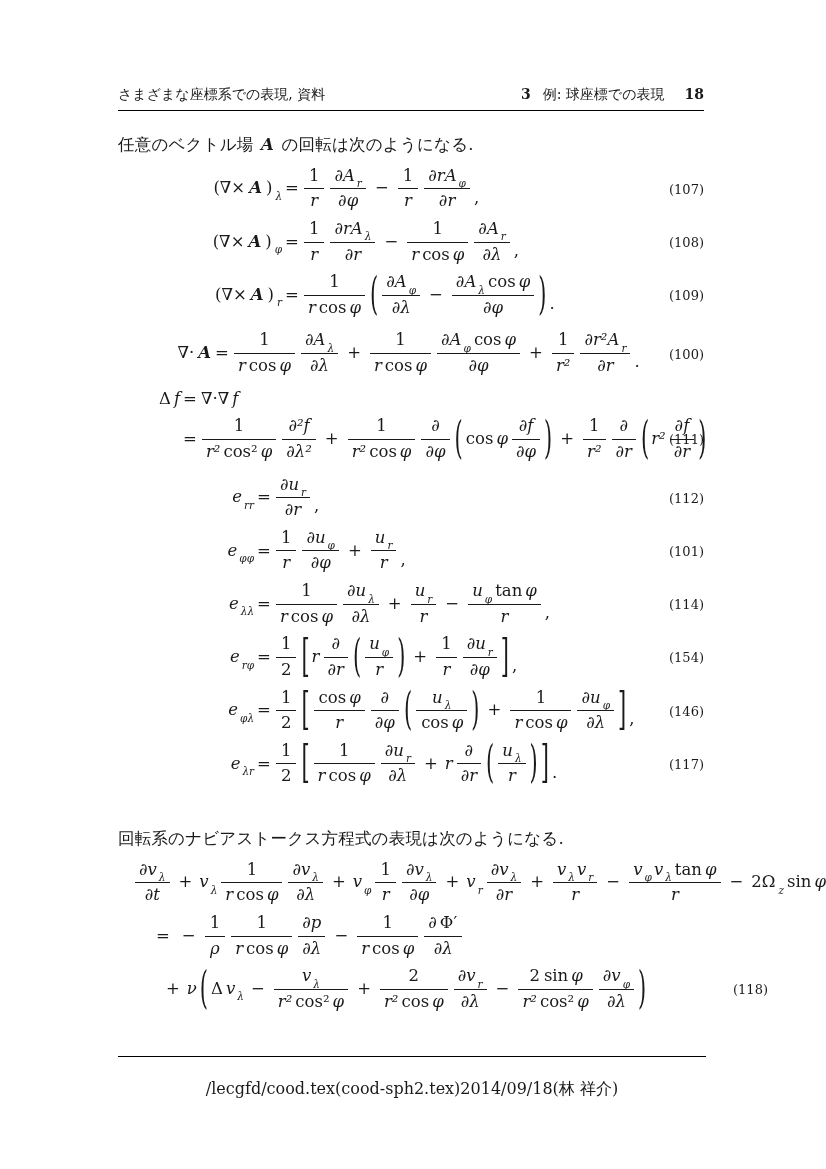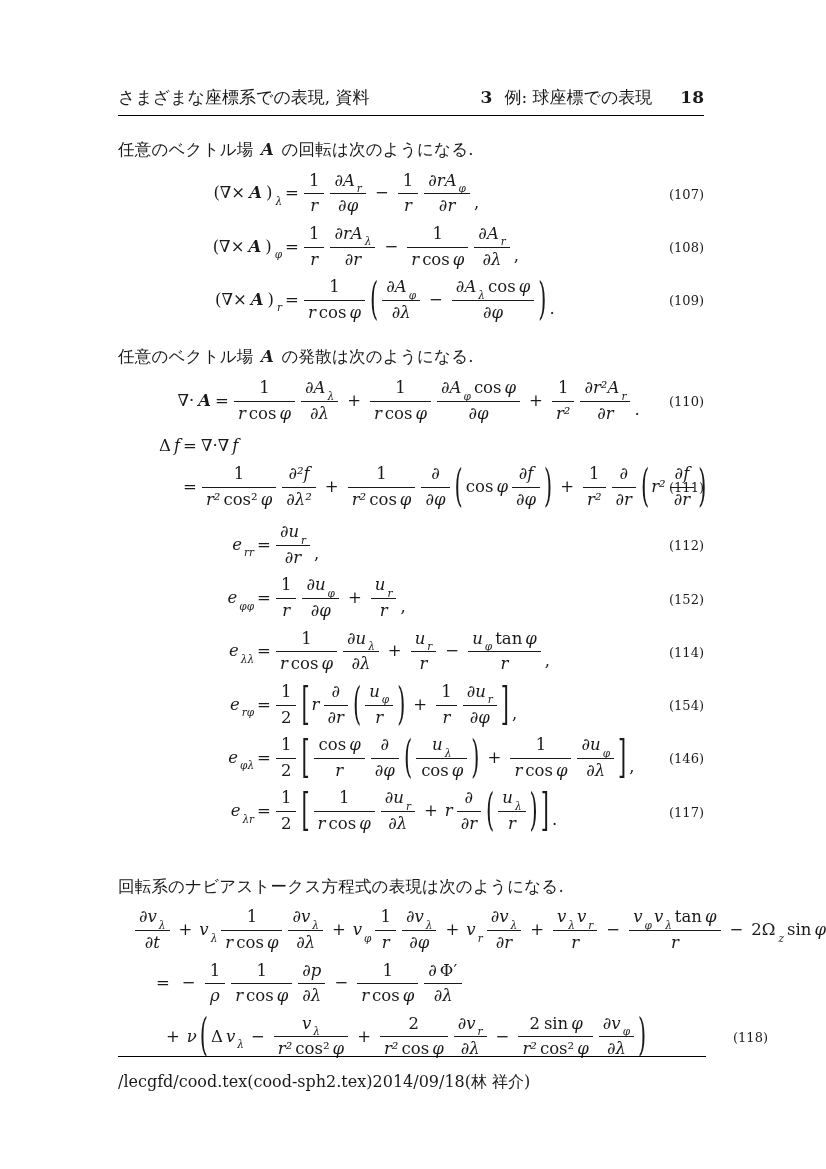--- a/index.html
+++ b/index.html
@@ -2,28 +2,28 @@
 <html><head>
 <meta charset="utf-8">
 <style>
   html,body{margin:0;padding:0;}
   body{width:826px;height:1169px;background:#ffffff;color:#1a1a1a;position:relative;overflow:hidden;
        font-family:"DejaVu Serif","DejaVu Sans",serif;}
   .page{position:absolute;inset:0;padding:86px 122px 0 118px;box-sizing:border-box;}
 
   
   .header{display:flex;justify-content:space-between;align-items:baseline;
-          border-bottom:1px solid #000;padding-bottom:6px;font-size:17px;}
+          border-bottom:1px solid #000;padding-bottom:6px;font-size:14px;}
   .h-right{display:inline-flex;align-items:baseline;}
   .h-sec{font-weight:bold;margin-right:12px;}
-  .h-page{font-weight:bold;margin-left:28px;}
+  .h-page{font-weight:bold;margin-left:20px;}
 
   
   .footer{position:absolute;left:118px;top:1056px;width:588px;border-top:1px solid #000;
-          padding-top:15px;display:flex;justify-content:flex-start;font-size:16px;}
+          padding-top:22px;display:flex;justify-content:center;font-size:16px;}
 
   
   .para{display:block;font-size:16.5px;margin:24px 0 10px;letter-spacing:.2px;}
   .para .tk{display:inline;}
   [data-block="para-strain"]{margin-top:46px;}
   [data-block="para-ns"]{margin-top:42px;}
 
   
   .eqgroup{display:block;font-size:16.5px;margin:4px 0 12px;}
   .eqrow{display:flex;align-items:center;justify-content:center;position:relative;margin:7px 0;}
@@ -261,21 +261,20 @@
                   </span>
                 </span>
               </span>
               <span class="sd" style="transform: scaleY(2.09);">)</span>
             </span>
             <span class="tk pt">.</span>
           </span>
           <span class="eqnum">(109)</span>
         </span>
       </span>
-      <span class="para" data-block="para-div"><span class="tk jp">任意のベクトル場 </span><span class="tk b">A</span><span class="tk jp"> の発散は次のようになる.</span></span>
       <span class="eqgroup g2" data-block="eq-div">
         <span class="eqrow">
           <span class="cl">
             <span class="tk r">∇·</span>
             <span class="tk b">A</span>
           </span>
           <span class="tk r rel">=</span>
           <span class="cr">
             <span class="frac">
               <span class="fn">
@@ -349,21 +348,21 @@
                   </span>
                 </span>
               </span>
               <span class="fbar"></span>
               <span class="fd">
                 <span class="tk i">∂r</span>
               </span>
             </span>
             <span class="tk pt">.</span>
           </span>
-          <span class="eqnum">(110)</span>
+          <span class="eqnum">(100)</span>
         </span>
       </span>
       <span class="eqgroup g3" data-block="eq-lap">
         <span class="eqrow">
           <span class="cl">
             <span class="tk r">Δ</span>
             <span class="tk i">f</span>
           </span>
           <span class="tk r rel">=</span>
           <span class="cr">
@@ -546,21 +545,21 @@
                   </span>
                 </span>
               </span>
               <span class="fbar"></span>
               <span class="fd">
                 <span class="tk i">r</span>
               </span>
             </span>
             <span class="tk pt">,</span>
           </span>
-          <span class="eqnum">(152)</span>
+          <span class="eqnum">(101)</span>
         </span>
         <span class="eqrow">
           <span class="cl">
             <span class="tok">
               <span class="tk i">e</span>
               <span class="sub">
                 <span class="tk i">λλ</span>
               </span>
             </span>
           </span>

